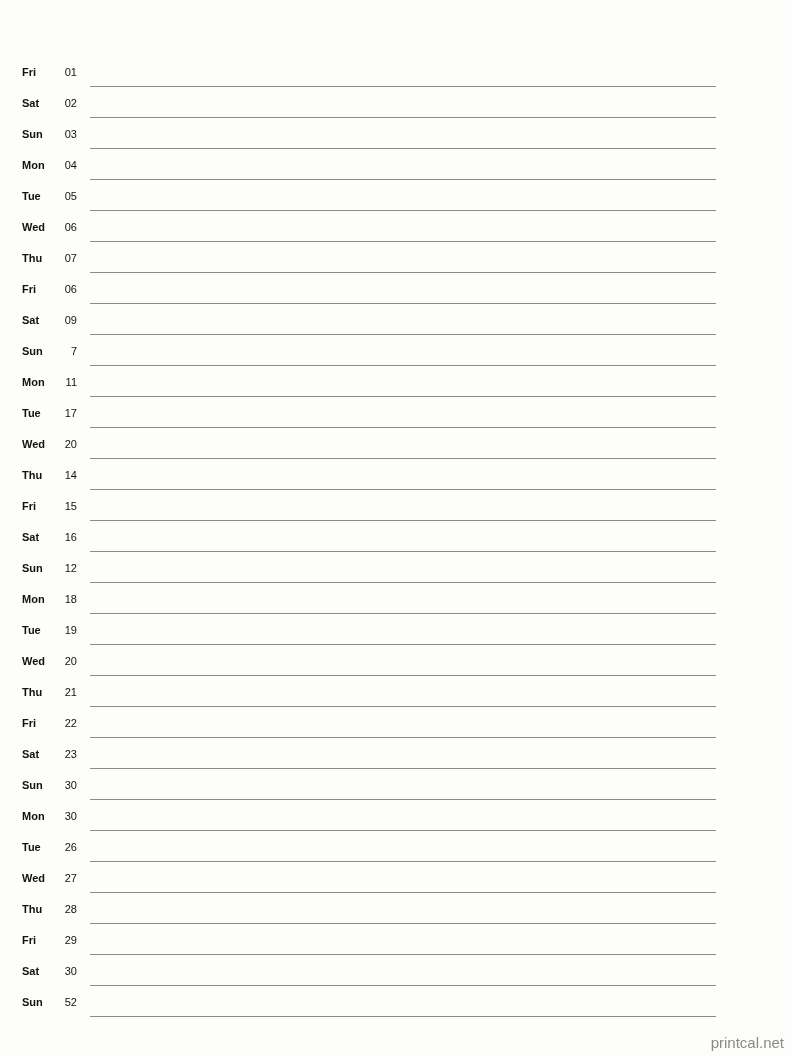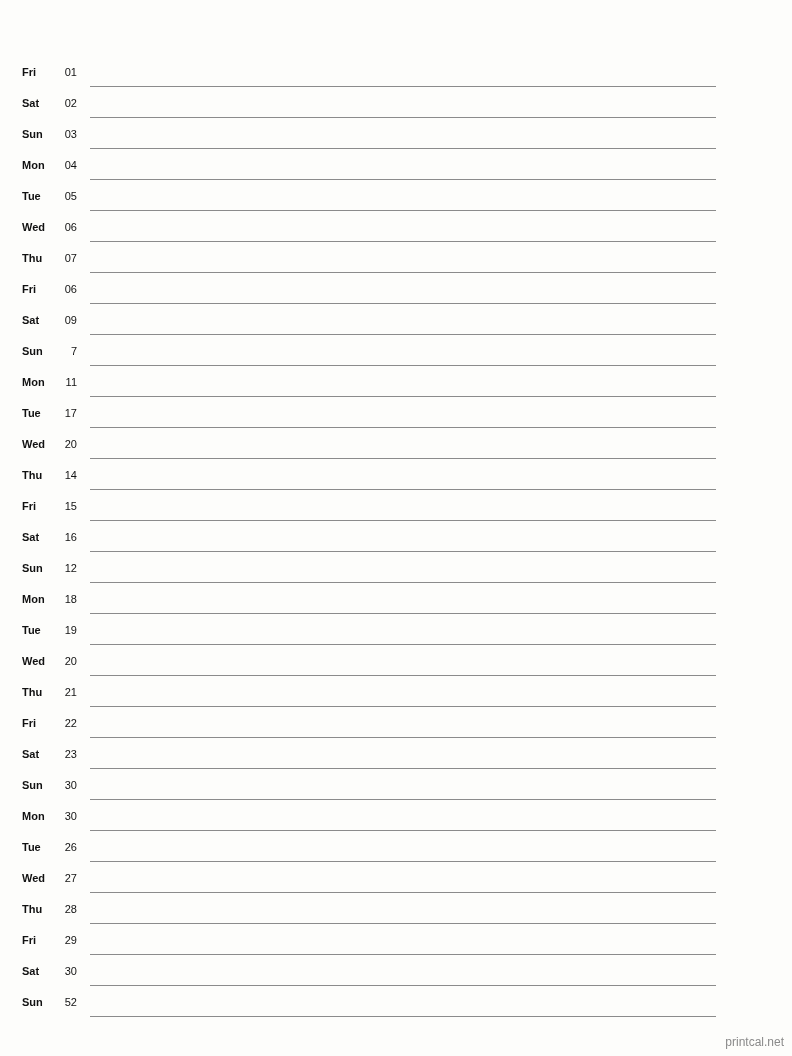--- a/index.html
+++ b/index.html
@@ -72,21 +72,21 @@
     left: 78px;
     right: 8px;
     bottom: 4px;
     height: 0;
     border-bottom: 1px solid #8b8b8b;
   }
   .footer-credit {
     position: absolute;
     right: 8px;
     bottom: 8px;
-    font-size: 12px;
+    font-size: 15px;
     color: #8a8a8a;
     line-height: 11px;
     text-align: right;
   }
 </style>
 </head>
 <body>
 
 <div class="page">
 

